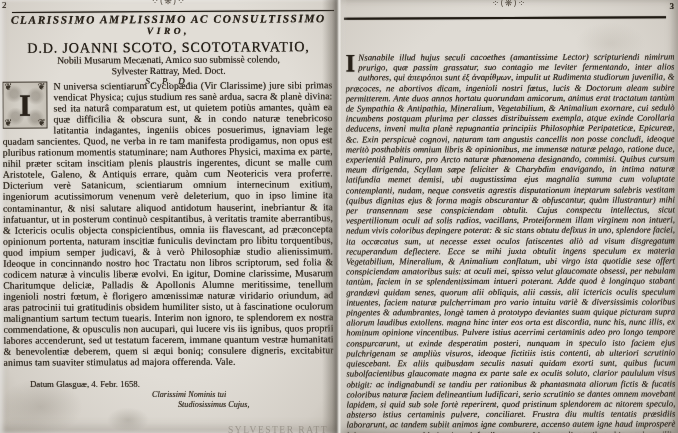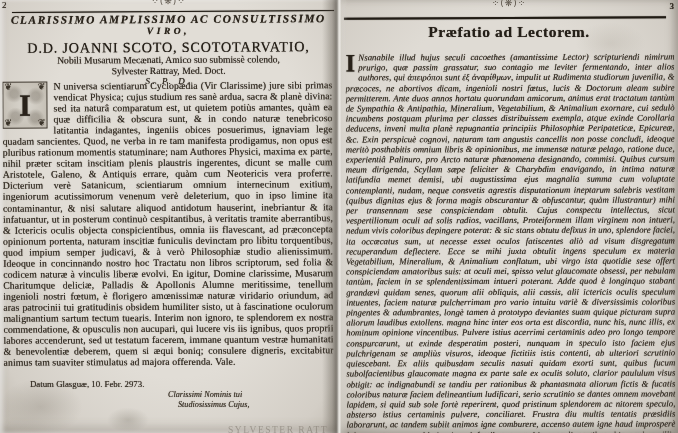--- a/index.html
+++ b/index.html
@@ -69,21 +69,21 @@
   }
   .dc-orn{position:absolute;font-size:9px;color:#3b342a;line-height:9px;font-family:"DejaVu Sans",sans-serif;}
   .dc-orn.tl{top:0;left:1px;} .dc-orn.tr{top:0;right:1px;}
   .dc-orn.bl{bottom:0;left:1px;} .dc-orn.br{bottom:0;right:1px;}
   .dc-letter{
     position:absolute;top:50%;left:50%;transform:translate(-50%,-54%);
     font-size:31px;font-weight:bold;color:#29221a;text-shadow:0 0 1px rgba(40,33,24,0.9);
   }
   .dateline{position:absolute;top:379px;left:30px;font-size:8.8px;color:#3a332a;}
   .sig{position:absolute;font-style:italic;font-size:8.2px;color:#443c31;}
-  .sig1{top:390px;left:168px;}
+  .sig1{top:390px;left:152px;}
   .sig2{top:400px;left:178px;}
   .sig-cut{position:absolute;top:425px;left:228px;font-size:9.5px;letter-spacing:1.5px;
            color:#5a5247;opacity:0.38;font-variant:small-caps;}
 
   .title-right{
     position:absolute;top:23px;left:0;right:0;text-align:center;
     font-size:15.5px;letter-spacing:0.6px;color:#241f18;font-weight:bold;
   }
   .body-right{
     position:absolute;top:52px;left:6px;right:3px;bottom:0;overflow:hidden;
@@ -118,32 +118,31 @@
       <span class="dropcap-box">
         <span class="dc-orn tl">❦</span>
         <span class="dc-orn tr">❦</span>
         <span class="dc-orn bl">❦</span>
         <span class="dc-orn br">❦</span>
         <span class="dc-letter">I</span>
       </span>
       <span>N universa scientiarum Cyclopædia (Vir Clarissime) jure sibi primas vendicat Physica; cujus studium res sanè ardua, sacra &amp; planè divina: sed ita naturâ comparatum est, ut quietem potiùs amantes, quàm ea quæ difficilia &amp; obscura sunt, &amp; in condo naturæ tenebricoso latitantia indagantes, ingeniis obices posuerimus, ignaviam lege quadam sancientes. Quod, ne verba in re tam manifesta prodigamus, non opus est pluribus rationum momentis statuminare; nam Authores Physici, maxima ex parte, nihil præter scitam inscitiam plenis plaustris ingerentes, dicunt se malle cum Aristotele, Galeno, &amp; Antiquis errare, quàm cum Neotericis vera proferre. Dicterium verè Satanicum, scientiarum omnium internecinum exitium, ingeniorum acutissimorum venenum verè deleterium, quo in ipso limine ita contaminantur, &amp; nisi salutare aliquod antidotum hauserint, inebriantur &amp; ita infatuantur, ut in posterum continuò cespitantibus, à veritatis tramite aberrantibus, &amp; Ictericis oculis objecta conspicientibus, omnia iis flavescant, ad præconcepta opinionum portenta, naturam inscitiæ funiculis devinctam pro libitu torquentibus, quod impium semper judicavi, &amp; à verò Philosophiæ studio alienissimum. Ideoque in concinnando nostro hoc Tractatu non libros scriptorum, sed folia &amp; codicem naturæ à vinculis liberæ evolvi. En igitur, Domine clarissime, Musarum Charitumque deliciæ, Palladis &amp; Apollonis Alumne meritissime, tenellum ingenioli nostri fœtum, è florigero amœnissimæ naturæ viridario oriundum, ad aras patrocinii tui gratitudinis obsidem humiliter sisto, ut à fascinatione oculorum malignantium sartum tectum tuearis. Interim non ignoro, te splendorem ex nostra commendatione, &amp; opusculis non aucupari, qui lucere vis iis ignibus, quos proprii labores accenderunt, sed ut testatum facerem, immane quantum vestræ humanitati &amp; benevolentiæ deberem, quem si æqui boniq; consulere digneris, excitabitur animus tam suaviter stimulatus ad majora offerenda. Vale.</span>
     </div>
 
-    <div class="dateline ink">Datum Glasguæ, 10. Febr. 2973.</div>
+    <div class="dateline ink">Datum Glasguæ, 4. Febr. 1658.</div>
     <div class="sig sig1 ink">Clarissimi Nominis tui</div>
     <div class="sig sig2 ink">Studiosissimus Cujus,</div>
     <div class="sig-cut">SYLVESTER RATT</div>
   </div>
 
   <div class="page right">
     <div class="orn orn-right">⁘(❋)⁘</div>
     <div class="pg-num num-right ink">3</div>
     <div class="rule rule-right"></div>
 
-    <div class="title-right ink">Præfatio ad Lectorem.</div>
 
     <div class="body-right ink">
       <span class="dc-right">I</span>
       <span>Nsanabile illud hujus seculi cacoethes (amantissime Lector) scripturiendi nimirum prurigo, quæ passim grassatur, suo contagio me leviter fermentando, inter alios authores, qui ἀπειρόποι sunt ἐξ ἀναρίθμων, impulit ut Rudimenta studiorum juvenilia, &amp; præcoces, ne abortivos dicam, ingenioli nostri fœtus, lucis &amp; Doctorum aleam subire permitterem. Ante duos annos hortatu quorundam amicorum, animus erat tractatum tantùm de Sympathia &amp; Antipathia, Mineralium, Vegetabilium, &amp; Animalium exornare, cui sedulò incumbens postquam plurima per classes distribuissem exempla, atque exinde Corollaria deducens, inveni multa planè repugnantia principiis Philosophiæ Peripateticæ, Epicureæ, &amp;c. Exin perspicuè cognovi, naturam tam angustis cancellis non posse concludi, ideoque meritò posthabitis omnium libris &amp; opinionibus, me immensæ naturæ pelago, ratione duce, experientiâ Palinuro, pro Arcto naturæ phænomena designando, commisi. Quibus cursum meum dirigenda, Scyllam sæpe feliciter &amp; Charybdim enavigando, in intima naturæ latifundia memet demisi, ubi augustissima ejus magnalia summa cum voluptate contemplanti, nudam, neque consvetis agrestis disputationum ineptarum salebris vestitam (quibus dignitas ejus &amp; forma magis obscurantur &amp; obfuscantur, quàm illustrantur) mihi per transennam sese conspiciendam obtulit. Cujus conspectu intellectus, sicut vespertilionum oculi ad solis radios, vacillans, Proteiformem illam virginem non intueri, nedum vivis coloribus depingere poterat: &amp; sic stans obtutu defixus in uno, splendore faciei, ita occæcatus sum, ut necesse esset oculos fatiscentes aliò ad visum disgregatum recuperandum deflectere. Ecce se mihi juxta obtulit ingens speculum ex materia Vegetabilium, Mineralium, &amp; Animalium conflatum, ubi virgo ista quotidie sese offert conspiciendam amatoribus suis: at oculi mei, spisso velut glaucomate obsessi, per nebulam tantùm, faciem in se splendentissimam intueri poterant. Adde quod è longinquo stabant grandævi quidam senes, quorum alii obliquis, alii cassis, alii ictericis oculis speculum intuentes, faciem naturæ pulcherrimam pro vario intuitu variè &amp; diversissimis coloribus pingentes &amp; adumbrantes, longè tamen à prototypo deviantes suam quique picturam supra aliorum laudibus extollens. magna hinc inter eos orta est discordia, nunc his, nunc illis, ex hominum opinione vincentibus. Pulvere istius acerrimi certaminis adeo pro longo tempore conspurcarunt, ut exinde desperatim posteri, nunquam in speculo isto faciem ejus pulchrigenam se ampliùs visuros, ideoque fictitiis istis contenti, ab ulteriori scrutinio quiescebant. Ex aliis quibusdam seculis nasuti quidam exorti sunt, quibus fucum subolfacientibus glaucomate magna ex parte sale ex oculis soluto, clarior paululum visus obtigit: ac indignabundi se tandiu per rationibus &amp; phantasmata aliorum fictis &amp; fucatis coloribus naturæ faciem delineantium ludificari, serio scrutinio se dantes omnem movebant lapidem, si quid sub sole fortè reperirent, quod pristinum splendorem ac nitorem speculo, absterso istius certaminis pulvere, conciliaret. Frustra diu multis tentatis præsidiis laborarunt, ac tandem subiit animos igne comburere, accenso autem igne haud improsperè laborarunt, quam, oblatis ejus vi factibus ex multis speculi partibus, hic oculum, illic genam, iste palpebras, ast oscitantem cum dimidiata, viderant. Dehinc tanto amore ardebant integram ejus faciem conspiciendi,</span>
     </div>
   </div>
 
   <div class="gutter"></div>
 </div>
 

